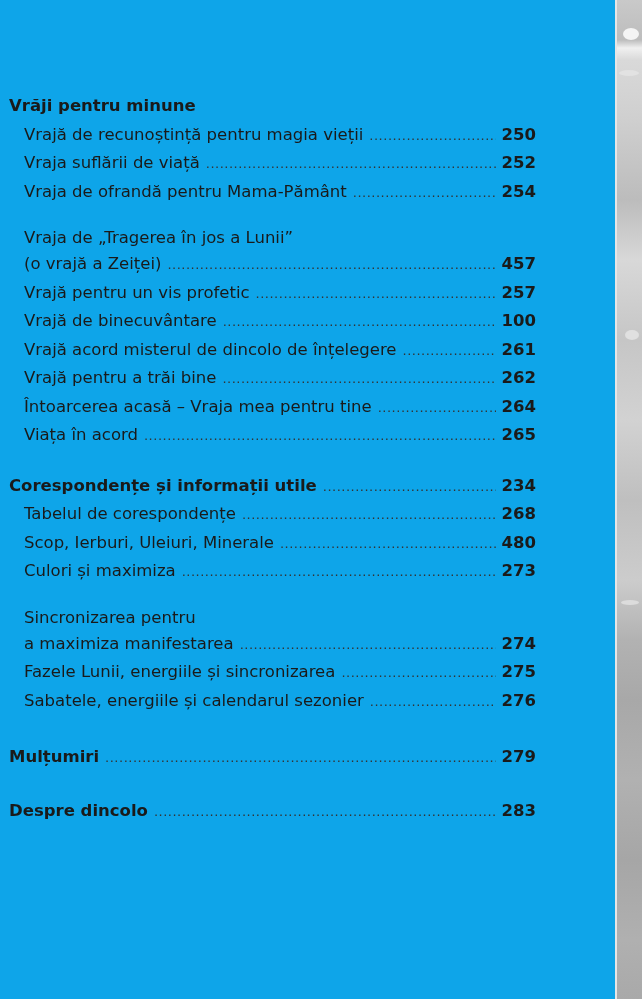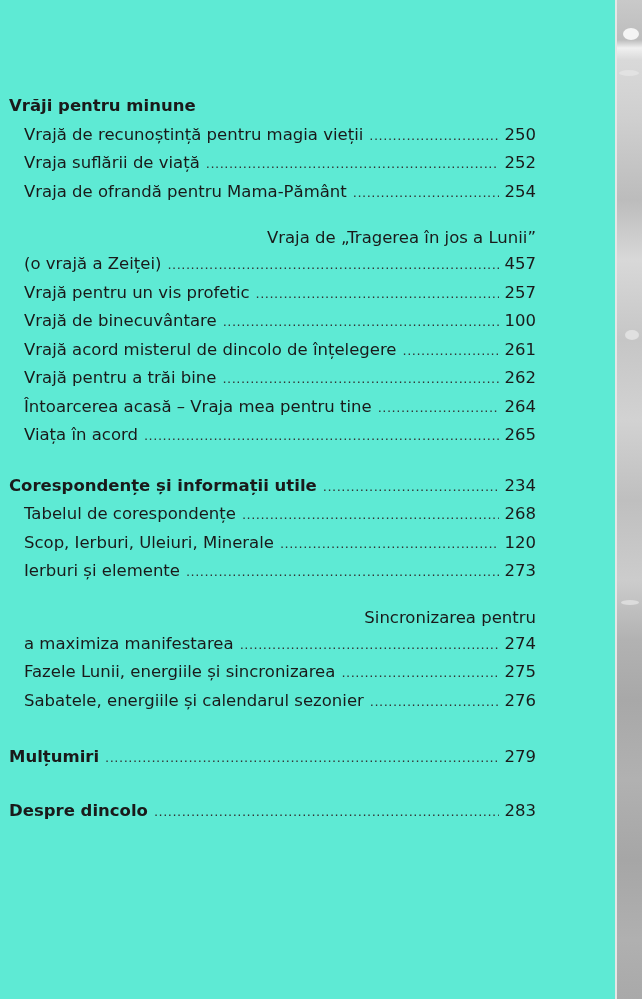--- a/index.html
+++ b/index.html
@@ -2,49 +2,49 @@
 <html><head>
 <meta charset="utf-8">
 <style>
   html, body { margin: 0; padding: 0; }
   body {
     width: 642px; height: 999px; overflow: hidden; position: relative;
     background: #ffffff;
     font-family: "DejaVu Sans", "Liberation Sans", sans-serif;
     color: #1a1a1a;
   }
-  .page { position: absolute; left: 0; top: 0; width: 615px; height: 999px; background: #5eead4; }
+  .page { position: absolute; left: 0; top: 0; width: 615px; height: 999px; background: #0ea5e9; }
   .art-strip {
     position: absolute; left: 615px; top: 0; width: 27px; height: 999px;
     background: linear-gradient(180deg, #c9c9c9 0px, #bdbdbd 40px, #f0f0f0 48px, #d9d9d9 60px,
       #cfcfcf 120px, #bcbcbc 200px, #d8d8d8 260px, #c6c6c6 340px, #d2d2d2 420px, #bfbfbf 500px,
       #cccccc 580px, #b2b2b2 640px, #a8a8a8 700px, #b1b1b1 780px, #a6a6a6 860px, #b0b0b0 940px, #a9a9a9 999px);
   }
   .art-strip::before {
     content: ""; position: absolute; left: 0; top: 0; width: 2px; height: 100%; background: #e6e6e6;
   }
   .art-strip .blob {
     position: absolute; background: #f4f4f4; border-radius: 50%;
   }
   .toc { position: absolute; left: 9px; top: 92px; width: 527px; }
   .row {
     display: flex; align-items: baseline; white-space: nowrap;
     font-size: 16.5px; line-height: 28.5px; height: 28.5px;
   }
-  .row.sub { padding-left: 15px; justify-content: flex-end; }
+  .row.sub { padding-left: 15px; }
   .row.heading { font-weight: bold; font-size: 16.5px; }
   .row .label { flex: 0 0 auto; }
   .row .leader {
     flex: 1 1 auto; overflow: hidden; margin: 0 6px; color: #333;
     font-weight: normal; letter-spacing: 0.5px; font-size: 13px;
   }
   .row .leader::before {
     content: "........................................................................................................................................................................";
   }
-  .row .page-num { flex: 0 0 auto; text-align: right; font-weight: normal; }
+  .row .page-num { flex: 0 0 auto; text-align: right; font-weight: bold; }
   .row.wrap-first { height: 24px; line-height: 24px; margin-top: 20px; }
   .gap-s { height: 22px; }
   .gap-l { height: 28px; }
   .gap-m { height: 25px; }
 </style>
 </head>
 <body>
 
 <div class="page">
   <div class="toc">
@@ -114,24 +114,24 @@
       <span class="page-num">234</span>
     </div>
     <div class="row sub">
       <span class="label">Tabelul de corespondențe</span>
       <span class="leader"></span>
       <span class="page-num">268</span>
     </div>
     <div class="row sub">
       <span class="label">Scop, Ierburi, Uleiuri, Minerale</span>
       <span class="leader"></span>
-      <span class="page-num">120</span>
+      <span class="page-num">480</span>
     </div>
     <div class="row sub">
-      <span class="label">Ierburi și elemente</span>
+      <span class="label">Culori și maximiza</span>
       <span class="leader"></span>
       <span class="page-num">273</span>
     </div>
     <div class="row sub wrap-first">
       <span class="label">Sincronizarea pentru</span>
     </div>
     <div class="row sub">
       <span class="label">a maximiza manifestarea</span>
       <span class="leader"></span>
       <span class="page-num">274</span>

